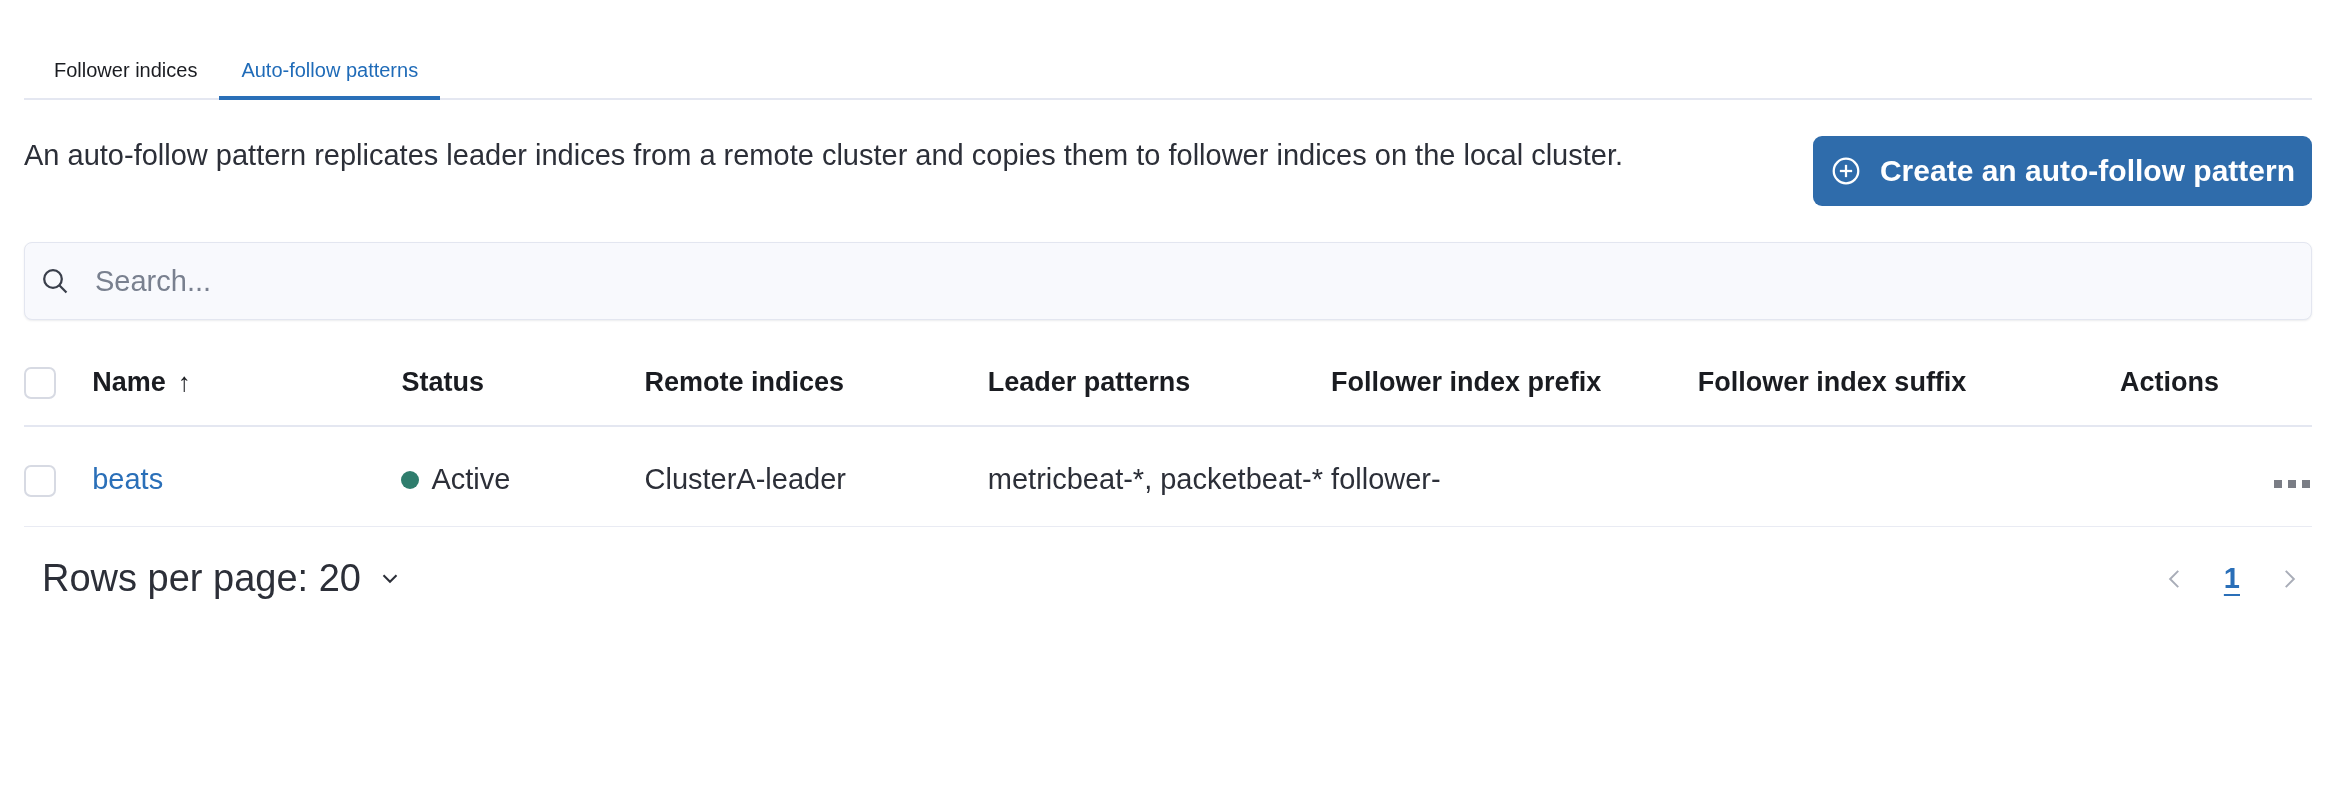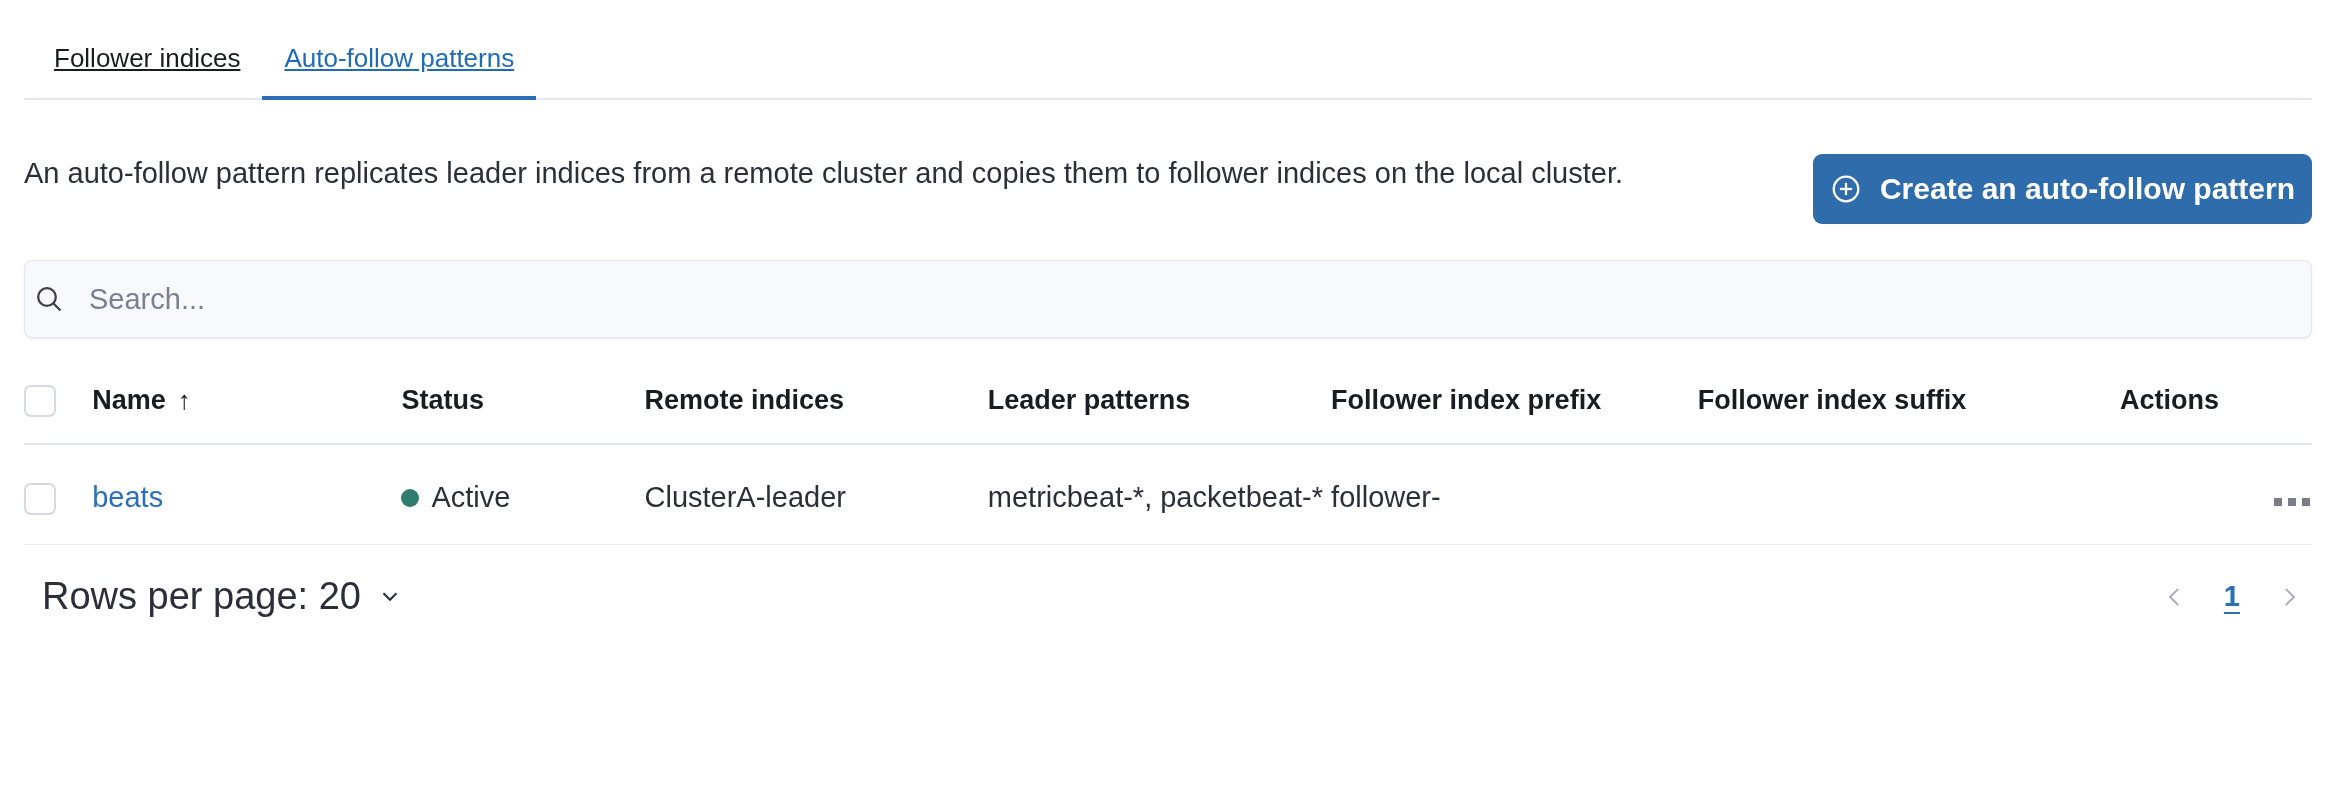--- a/index.html
+++ b/index.html
@@ -35,51 +35,50 @@
 
   
   .tabs {
     display: flex;
     align-items: flex-end;
     margin-top: 32px;
     border-bottom: 2px solid #e4e7f1;
     height: 68px;
   }
   .tab {
-    font-size: 26px;
-    padding: 0 22px 24px 22px;
+    font-size: 20px;
+    padding: 0 22px 16px 22px;
     color: #1a1c21;
     cursor: pointer;
     position: relative;
     white-space: nowrap;
     background: none;
     border: none;
     font-family: inherit;
-    text-decoration: underline;
   }
   .tab:first-child { padding-left: 30px; }
   .tab.active {
     color: #1f6bb8;
   }
   .tab.active::after {
     content: "";
     position: absolute;
     left: 0;
     right: 0;
     bottom: -2px;
     height: 4px;
     background: #2a6fb8;
   }
 
   
   .desc-row {
     display: flex;
     align-items: flex-start;
     justify-content: space-between;
-    margin-top: 52px;
+    margin-top: 34px;
     gap: 40px;
   }
   .desc-text {
     font-size: 29px;
     line-height: 1.45;
     color: #2c2f38;
     max-width: 1720px;
     font-weight: 400;
   }
   .create-btn {
@@ -103,21 +102,21 @@
 
   
   .search-box {
     margin-top: 36px;
     height: 78px;
     background: #f8f9fd;
     border: 1px solid #e3e6f0;
     border-radius: 8px;
     display: flex;
     align-items: center;
-    padding: 0 8px;
+    padding: 0 14px;
     box-shadow: 0 1px 2px rgba(60,70,90,0.10);
   }
   .search-icon { flex: 0 0 auto; display: flex; margin-right: 22px; }
   .search-input {
     border: none;
     outline: none;
     background: transparent;
     font-size: 29px;
     font-family: inherit;
     color: #2c2f38;

